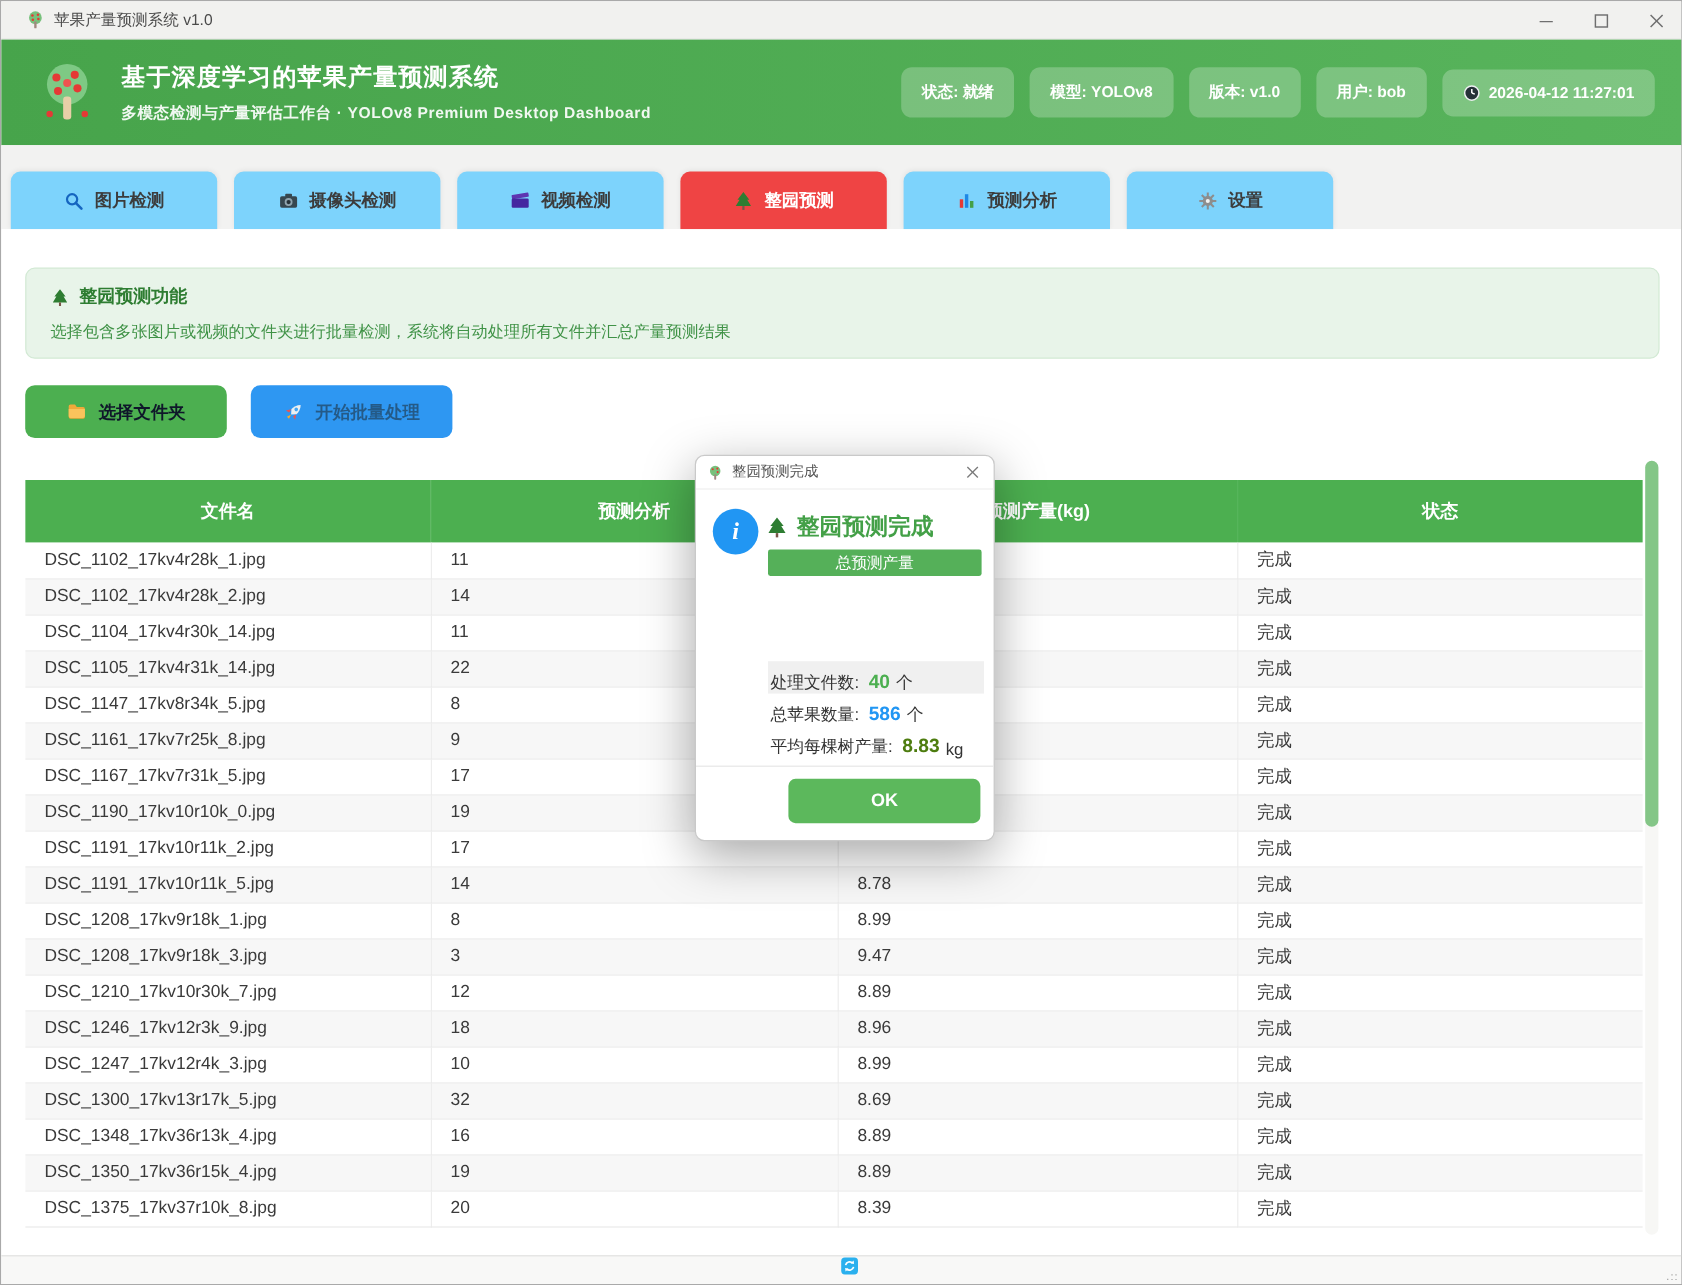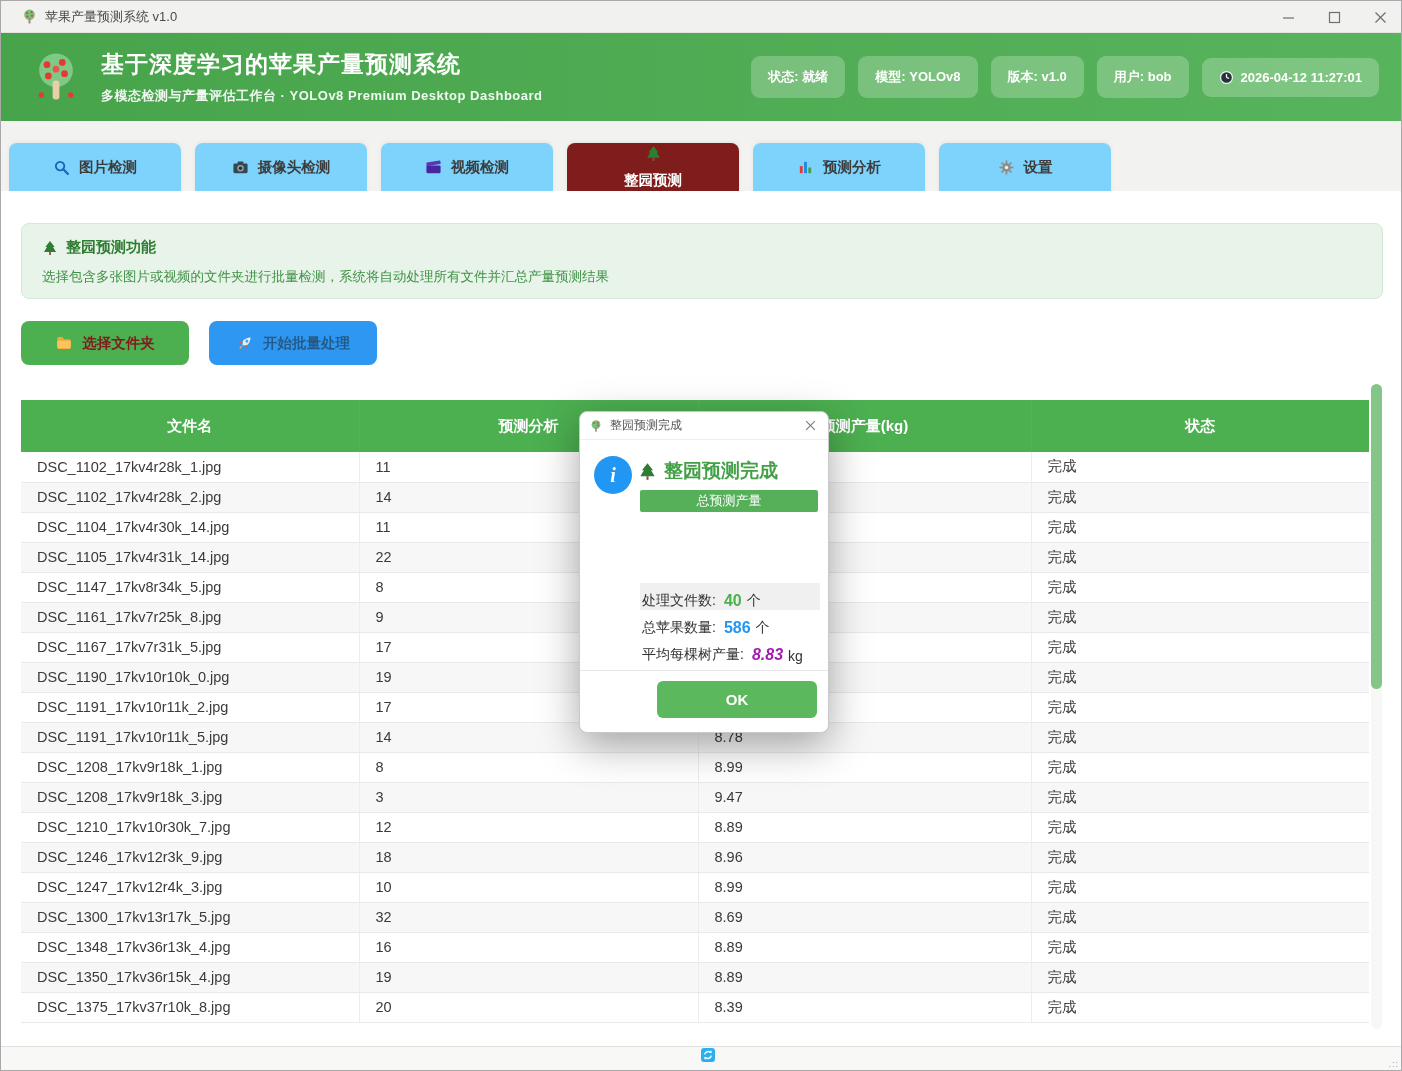--- a/index.html
+++ b/index.html
@@ -23,57 +23,57 @@
   .win-btn { width:46px; height:32px; display:flex; align-items:center; justify-content:center; }
 
   
   .appheader {
     position:absolute; left:0; top:32px; width:1402px; height:88px;
     background:linear-gradient(90deg,#47a44b,#58b45c);
     display:flex; align-items:center; padding:0 24px 0 28px;
   }
   .logo { width:54px; height:54px; margin-right:18px; }
   .head-titles { flex:1 1 auto; }
-  .head-titles h1 { color:#fff; font-size:23px; font-weight:bold; letter-spacing:1px; }
+  .head-titles h1 { color:#fff; font-size:20px; font-weight:bold; letter-spacing:1px; }
   .head-titles .sub { color:rgba(255,255,255,.92); font-size:13px; font-weight:bold; margin-top:7px; letter-spacing:.5px; }
   .badges { display:flex; gap:13px; align-items:center; }
   .badge {
     background:rgba(255,255,255,.24); border-radius:9px; padding:12px 17px;
     color:#fff; font-size:13px; font-weight:bold; display:flex; align-items:center; gap:7px;
     white-space:nowrap;
   }
 
   
   .tabstrip {
     position:absolute; left:0; top:120px; width:1402px; height:70px;
     background:#f2f2f1; display:flex; align-items:flex-end; padding-left:8px; gap:14px;
   }
   .tab {
     width:172px; height:48px; background:#7dd3fc; border-radius:8px 8px 0 0;
     display:flex; align-items:center; justify-content:center; gap:9px;
     font-size:14.5px; font-weight:bold; color:#3c3c3c;
     box-shadow:0 -1px 4px rgba(0,0,0,.06); cursor:pointer;
   }
-  .tab.active { background:#7f1d1d; color:#fff;flex-direction:column; }
+  .tab.active { background:#ef4444; color:#fff; }
 
   
   .content-bg { position:absolute; left:0; top:190px; width:1402px; height:855px; background:#fff; }
   .banner {
     position:absolute; left:20px; top:222px; width:1362px; height:76px;
     background:#e8f4e9; border:1px solid #d2e9d4; border-radius:8px; padding:14px 20px;
   }
   .banner-title { display:flex; align-items:center; gap:8px; font-size:15px; font-weight:bold; color:#2e7d32; }
   .banner-desc { margin-top:11px; font-size:13.5px; color:#3f9246; }
 
   .btn {
     position:absolute; top:320px; height:44px; border:none; border-radius:8px;
     font-size:14.5px; font-weight:bold; display:flex; align-items:center; justify-content:center;
     gap:9px; cursor:pointer; font-family:inherit;
   }
-  .btn-select { left:20px; width:168px; background:#4caf50; color:#7f1d1d; }
+  .btn-select { left:20px; width:168px; background:#4caf50; color:#0f172a; }
   .btn-start  { left:208px; width:168px; background:#2e97f2; color:rgba(30,40,48,.55); }
 
   
   .tablewrap { position:absolute; left:20px; top:399px; width:1348px; height:643px; overflow:hidden; }
   table { width:100%; border-collapse:collapse; table-layout:fixed; }
   thead th {
     background:#4caf50; color:#fff; font-size:15px; font-weight:bold;
     height:52px; text-align:center; border-right:1px solid #53b357;
   }
   tbody td {
@@ -96,21 +96,21 @@
     background:#f8f8f7; border-top:1px solid #e1e1e0;
     display:flex; align-items:center; padding-left:12px; gap:7px;flex-direction:column;
   }
   .statusbar .stext { font-size:13px; color:#555; }
   .grip { position:absolute; right:4px; bottom:3px; font-size:9px; color:#9a9a9a; letter-spacing:1px; }
 
   
   .dialog {
     position:absolute; left:578px; top:378px; width:250px; height:322px;
     background:#fff; border:1px solid #c9c9c9; border-radius:8px;
-    box-shadow:0 12px 42px rgba(0,0,0,.35); z-index:50;margin-top:32px;
+    box-shadow:0 12px 42px rgba(0,0,0,.35); z-index:50;
   }
   .dlg-titlebar {
     height:28px; display:flex; align-items:center; padding:0 9px; gap:7px;
     border-bottom:1px solid #efefef;
   }
   .dlg-title { flex:1 1 auto; font-size:12px; color:#555; }
   .dlg-close { width:18px; height:18px; display:flex; align-items:center; justify-content:center; cursor:pointer; }
   .info-circle {
     position:absolute; left:14px; top:44px; width:38px; height:38px; border-radius:50%;
     background:#2196f3; color:#fff; font-size:20px; font-weight:bold; font-style:italic;
@@ -519,21 +519,21 @@
           <span class="stat-value" style="color: rgb(76, 175, 80);">40</span>
           <span class="stat-unit">个</span>
         </div>
         <div class="stat-row">
           <span class="stat-label">总苹果数量:</span>
           <span class="stat-value" style="color: rgb(33, 150, 243);">586</span>
           <span class="stat-unit">个</span>
         </div>
         <div class="stat-row">
           <span class="stat-label">平均每棵树产量:</span>
-          <span class="stat-value" style="color: #a21caf; font-style: italic;">8.83</span>
+          <span class="stat-value" style="color: #4d7c0f;">8.83</span>
           <span class="stat-unit">kg</span>
         </div>
       </div>
     <div class="dlg-divider"></div>
     <button class="dlg-ok">OK</button>
   </div>
 
 </div>
 
 </body></html>

